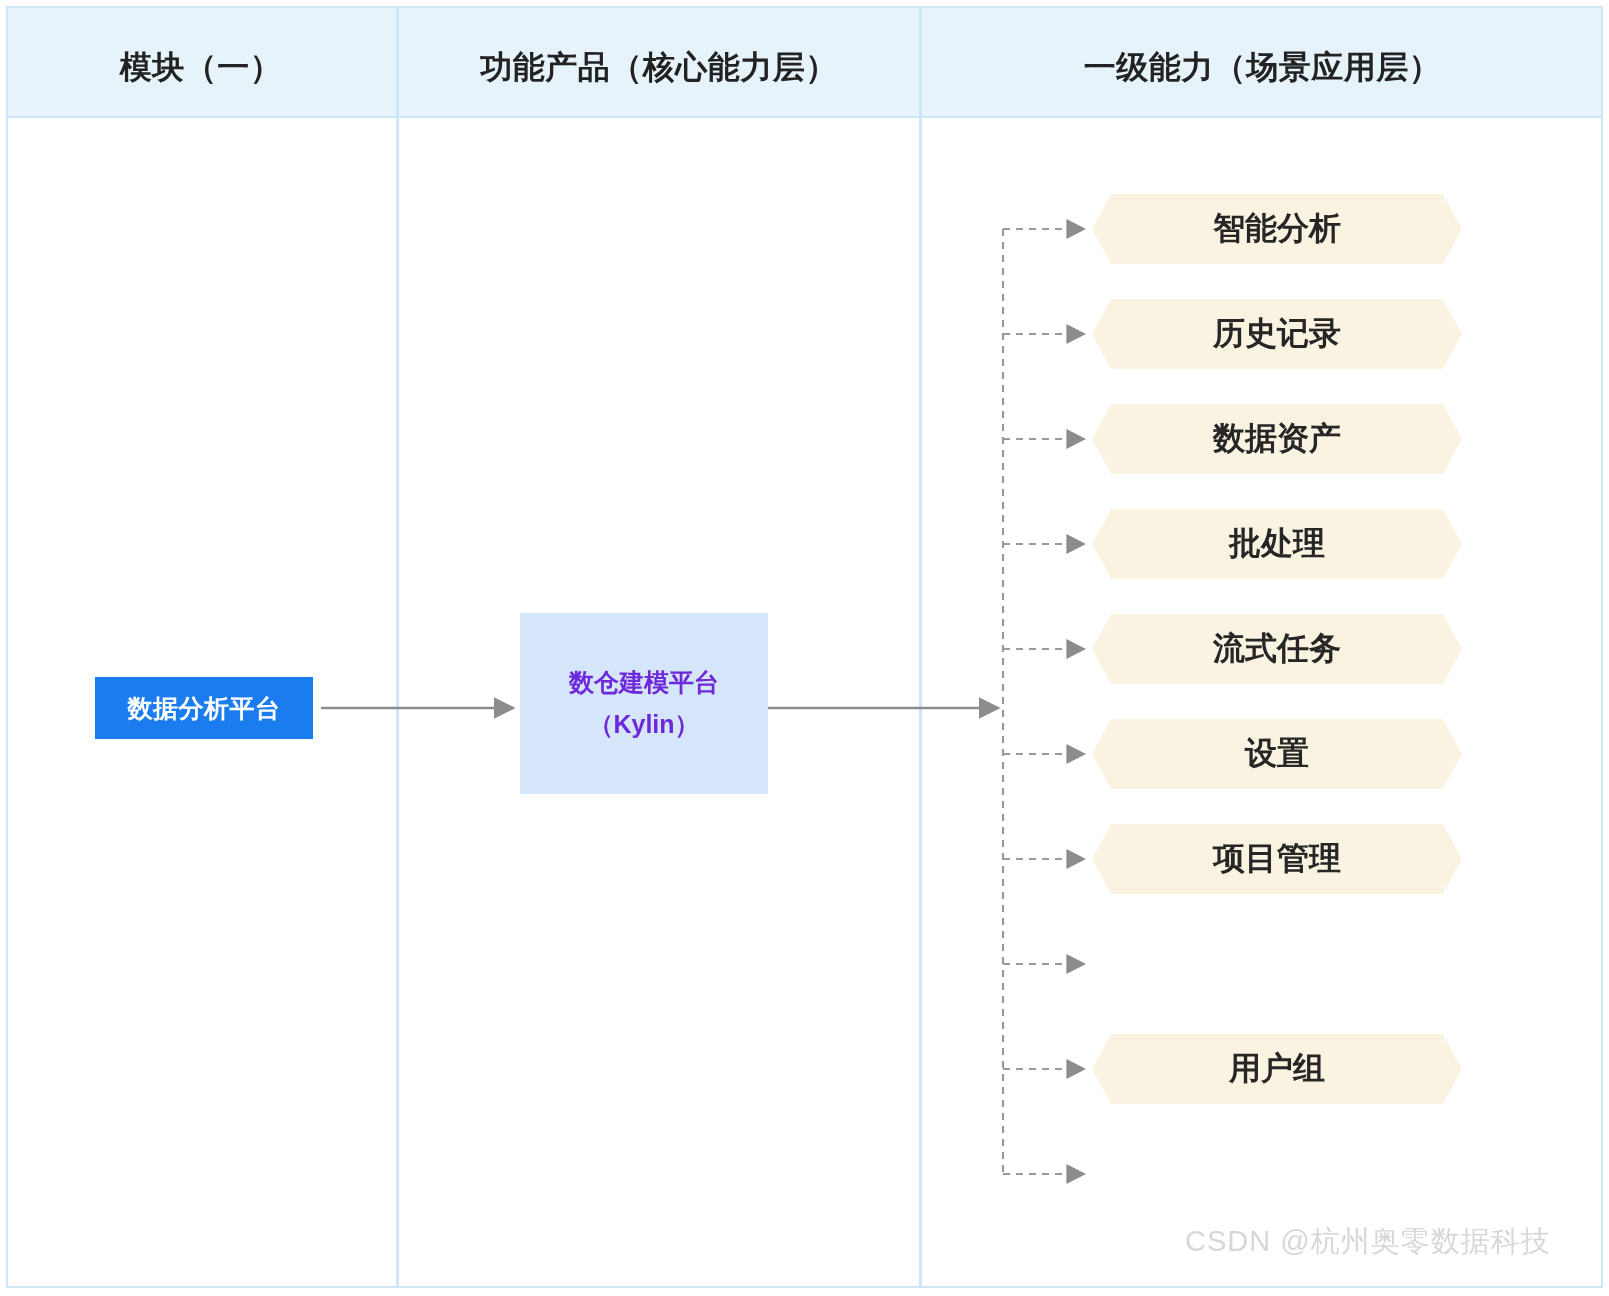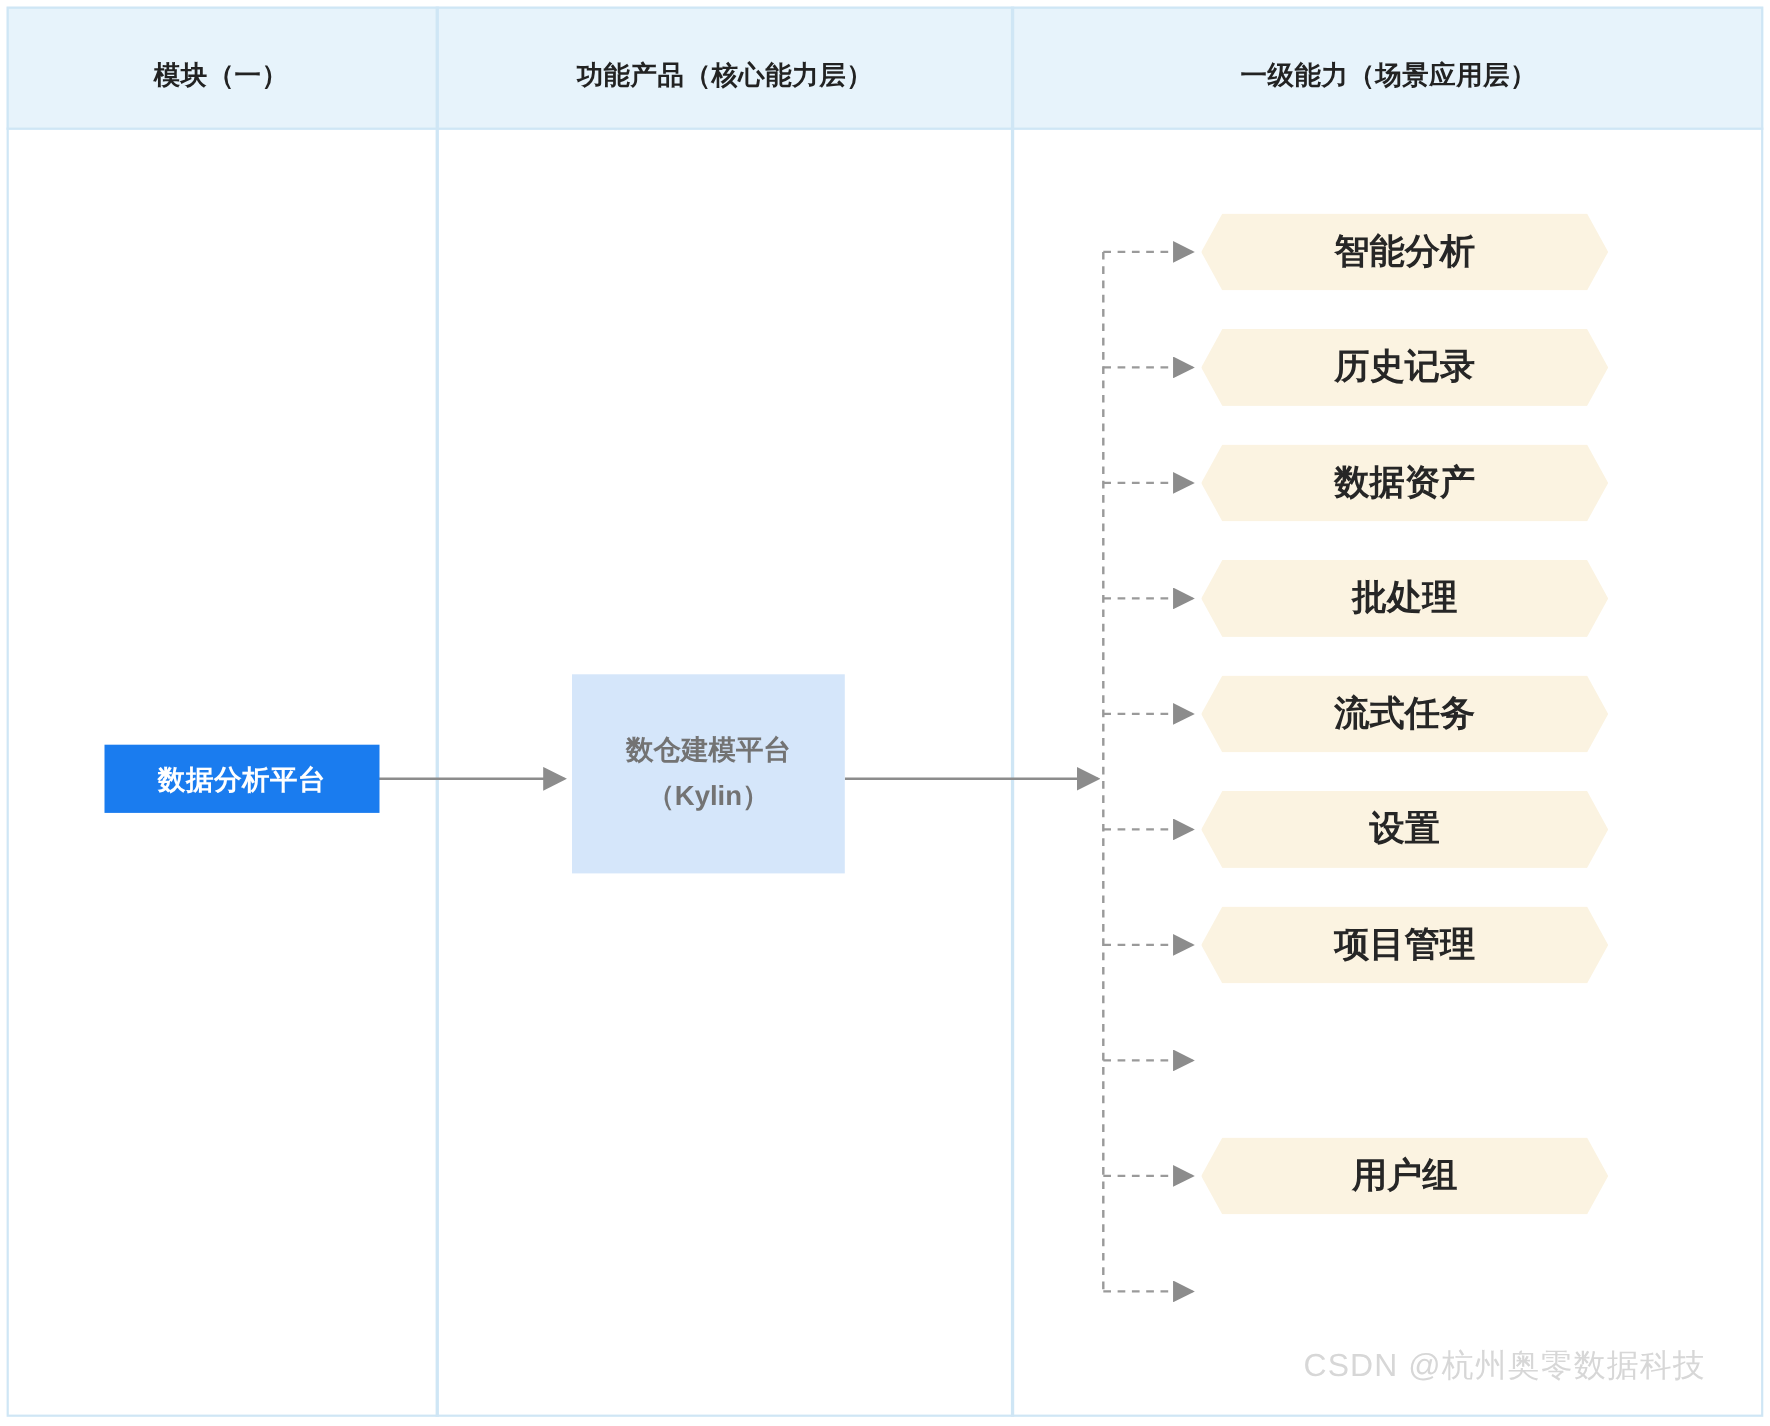--- a/index.html
+++ b/index.html
@@ -53,36 +53,36 @@
   .col-divider.d1 { left: 396px; }
   .col-divider.d2 { left: 919px; }
 
   .header-cell {
     position: absolute;
     top: 6px;
     height: 123px;
     display: flex;
     align-items: center;
     justify-content: center;
-    font-size: 24px;
+    font-size: 32px;
     font-weight: bold;
     color: #222222;
     letter-spacing: 0.5px;
     white-space: nowrap;
   }
   .header-cell.h1 { left: 6px;   width: 390px; }
   .header-cell.h2 { left: 399px; width: 520px; text-align: center; }
   .header-cell.h3 { left: 922px; width: 681px; }
 
   
   .node-primary {
     position: absolute;
     left: 95px;
     top: 677px;
-    width: 250px;
+    width: 218px;
     height: 62px;
     background: #1a7cef;
     display: flex;
     align-items: center;
     justify-content: center;
     color: #ffffff;
     font-size: 25px;
     font-weight: bold;
     white-space: nowrap;
     letter-spacing: 0.5px;
@@ -92,21 +92,21 @@
     position: absolute;
     left: 520px;
     top: 613px;
     width: 248px;
     height: 181px;
     background: #d5e6fa;
     display: flex;
     flex-direction: column;
     align-items: center;
     justify-content: center;
-    color: #737373;
+    color: #6d28d9;
     font-size: 25px;
     font-weight: bold;
     line-height: 1.65;
     white-space: nowrap;
   }
 
   
   .hex {
     position: absolute;
     left: 1092px;

